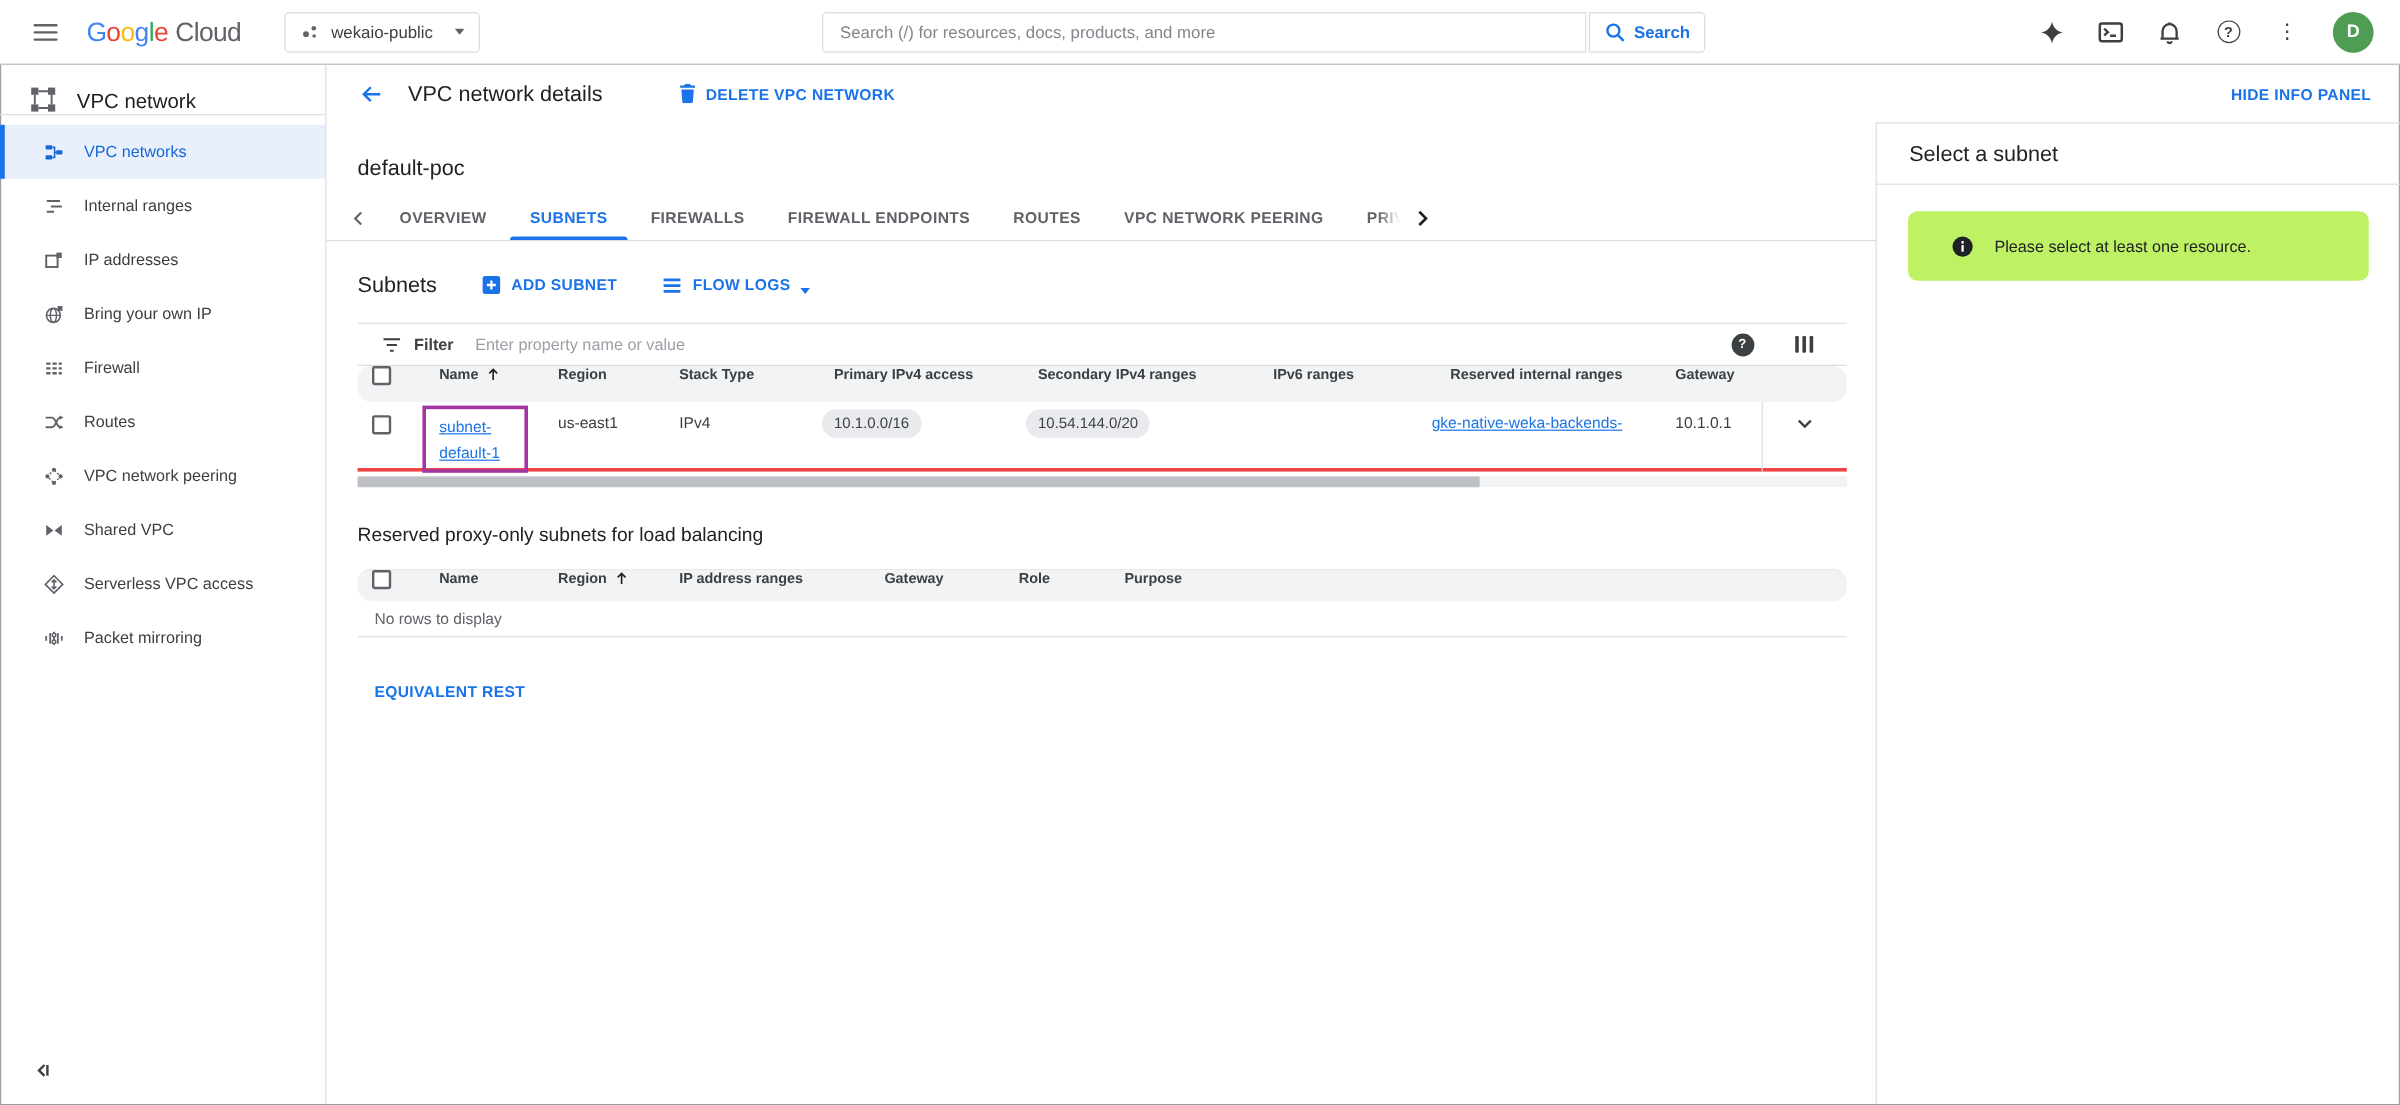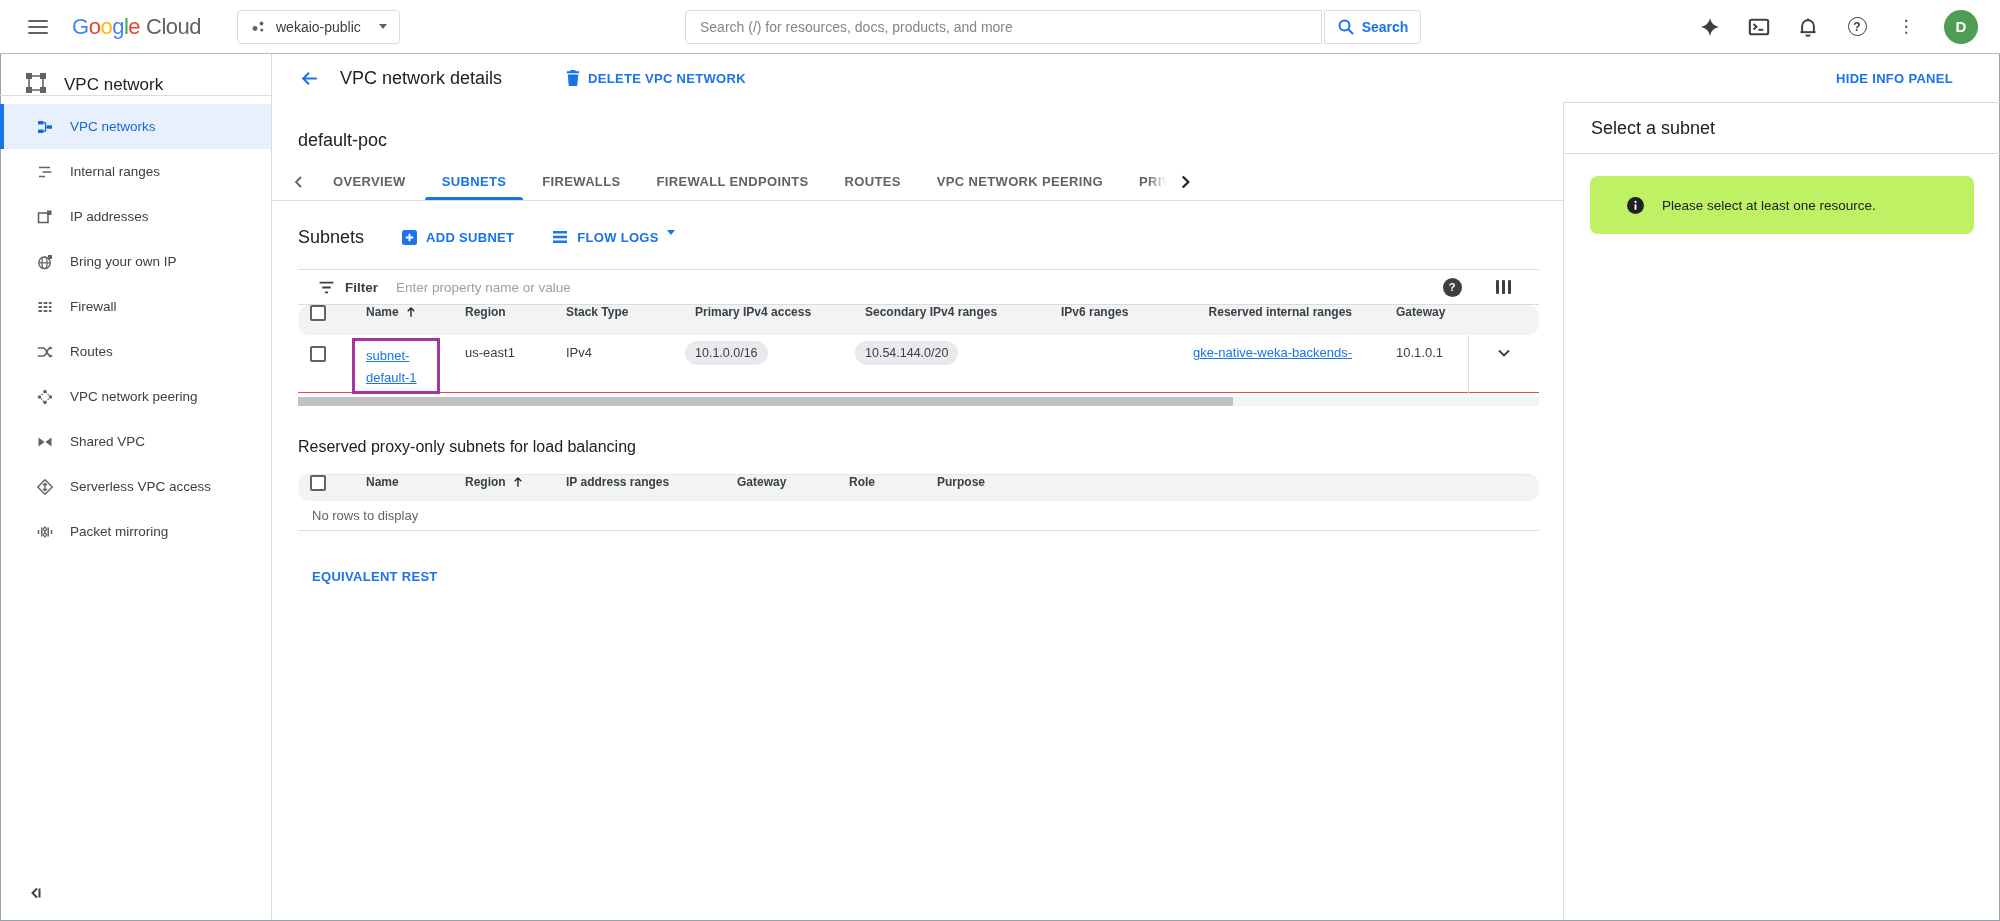--- a/index.html
+++ b/index.html
@@ -42,61 +42,61 @@
   .sb-item.active .lb { color:#1967d2; }
   .collapse { position:absolute; left:26px; bottom:14px; cursor:pointer; }
 
   
   .rightcol { flex:1; display:flex; flex-direction:column; }
   .content-head { height:48px; display:flex; align-items:center; }
   .backbtn { margin-left:28px; cursor:pointer; display:flex; }
   .page-title { font-size:18px; color:#202124; margin-left:21px; }
   .del-btn { margin-left:64px; display:flex; align-items:center; cursor:pointer; }
   .del-btn span { color:#1a73e8; font-size:13px; font-weight:bold; letter-spacing:0.3px; margin-left:8px; }
-  .hide-info { margin-left:auto; margin-right:47px; color:#1a73e8; font-size:13px; font-weight:bold; letter-spacing:0.3px; cursor:pointer;padding-left:20px; }
+  .hide-info { margin-left:auto; margin-right:24px; color:#1a73e8; font-size:13px; font-weight:bold; letter-spacing:0.3px; cursor:pointer;padding-left:20px; }
 
   .body-row { display:flex; height:818px; }
   .main { width:1291px; flex:none; }
   .section { margin-left:26px; margin-right:24px; }
 
   .netname { margin:28px 0 0 26px; font-size:18px; color:#202124; }
 
   
   .tabs { margin-top:12px; height:38px; border-bottom:1px solid #dadce0; display:flex; align-items:stretch; padding-left:12px; }
   .tab-scroll { width:30px; display:flex; align-items:center; justify-content:center; cursor:pointer; align-self:center; }
   .tab { padding:0 17px; display:flex; align-items:center; font-size:13px; font-weight:bold; letter-spacing:0.35px; color:#5f6368; cursor:pointer; position:relative; margin-left:2px; white-space:nowrap; }
   .tab.active { color:#1a73e8; }
   .tab.active::after { content:""; position:absolute; left:0; right:0; bottom:0; height:3px; background:#1a73e8; border-radius:3px 3px 0 0; }
   .tab.cut { width:48px; overflow:hidden; padding-right:0; }
   .tab.cut::after { content:""; position:absolute; right:0; top:0; bottom:0; width:22px; background:linear-gradient(to right, rgba(255,255,255,0), #fff 85%); }
 
   
   .sec-head { margin-top:26px; display:flex; align-items:center; }
   .sec-title { font-size:18px; color:#202124; }
-  .blue-btn { display:flex; align-items:flex-start; margin-left:38px; cursor:pointer; }
+  .blue-btn { display:flex; align-items:flex-end; margin-left:38px; cursor:pointer; }
   .blue-btn span.t { color:#1a73e8; font-size:13px; font-weight:bold; letter-spacing:0.3px; margin-left:9px; }
   .caret { width:0; height:0; border-left:4.5px solid transparent; border-right:4.5px solid transparent; border-top:5.5px solid #1a73e8; margin-left:8px; }
 
   
   .tbl { margin-top:21px; width:1241px; }
   .filterrow { height:36px; border-top:1px solid #e0e0e0; border-bottom:1px solid #dadce0; display:flex; align-items:center; padding-left:20px; }
   .filterlbl { font-size:13.5px; font-weight:bold; color:#3c4043; margin-left:10px; }
   .filterinput { flex:1; border:none; outline:none; font-size:13.5px; color:#3c4043; margin-left:18px; font-family:inherit; }
   .filterinput::placeholder { color:#9aa0a6; }
   .helpfill { width:19px; height:19px; border-radius:50%; background:#3c4043; color:#fff; font-size:11px; font-weight:bold; display:flex; align-items:center; justify-content:center; cursor:pointer; flex:none; }
   .colsicon { display:flex; gap:2.5px; margin:0 28px 0 34px; cursor:pointer; }
   .colsicon i { width:3.5px; height:14px; background:#3c4043; border-radius:1px; }
   .hrow { display:flex; background:#f1f3f4; height:30px; align-items:flex-start; font-size:12px; font-weight:bold; color:#3c4043;border-radius:12px; }
   .cell { padding-left:12px; flex:none; }
   .c-cb{width:56px;} .c-name{width:99px;} .c-region{width:101px;} .c-stack{width:129px;}
   .c-primary{width:170px;} .c-secondary{width:196px;} .c-ipv6{width:130px;}
   .c-reserved{width:205px; text-align:right; padding-right:32px;} .c-gateway{width:84px;} .c-expand{width:71px; padding:0;}
   .cbx { width:16px; height:16px; border:2px solid #5f6368; border-radius:2px; display:inline-block; cursor:pointer; background:#fff; }
   .sort { margin-left:6px; vertical-align:-2px; }
-  .drow { display:flex; height:58px; border-bottom:1px solid #ef4444; font-size:13px; color:#3c4043; align-items:flex-start; padding-top:0; }
+  .drow { display:flex; height:58px; border-bottom:3px solid #ef4444; font-size:13px; color:#3c4043; align-items:flex-start; padding-top:0; }
   .drow .cell { padding-top:10px; }
   .drow .c-cb { padding-top:11px; }
   .namecell { position:relative; }
   .rowlink { color:#1a73e8; text-decoration:underline; cursor:pointer; }
   .namelink { display:inline-block; width:62px; line-height:22px; }
   .annot { position:absolute; left:-2px; top:3px; width:88px; height:56px; border:3px solid #a235a0; pointer-events:none; }
   .chip { display:inline-block; background:#e9eaee; border-radius:12px; padding:5px 10px; margin-left:-10px; margin-top:-5px; font-size:12.5px; color:#3c4043; }
   .c-expand.body { border-left:1px solid #dadce0; height:58px; display:flex; justify-content:center; padding-top:8px; cursor:pointer; }
   .hscroll { margin-top:4px; width:1241px; height:9px; background:#f1f3f4; }
   .hscroll .thumb { width:935px; height:9px; background:#bdc1c6; cursor:grab; }

